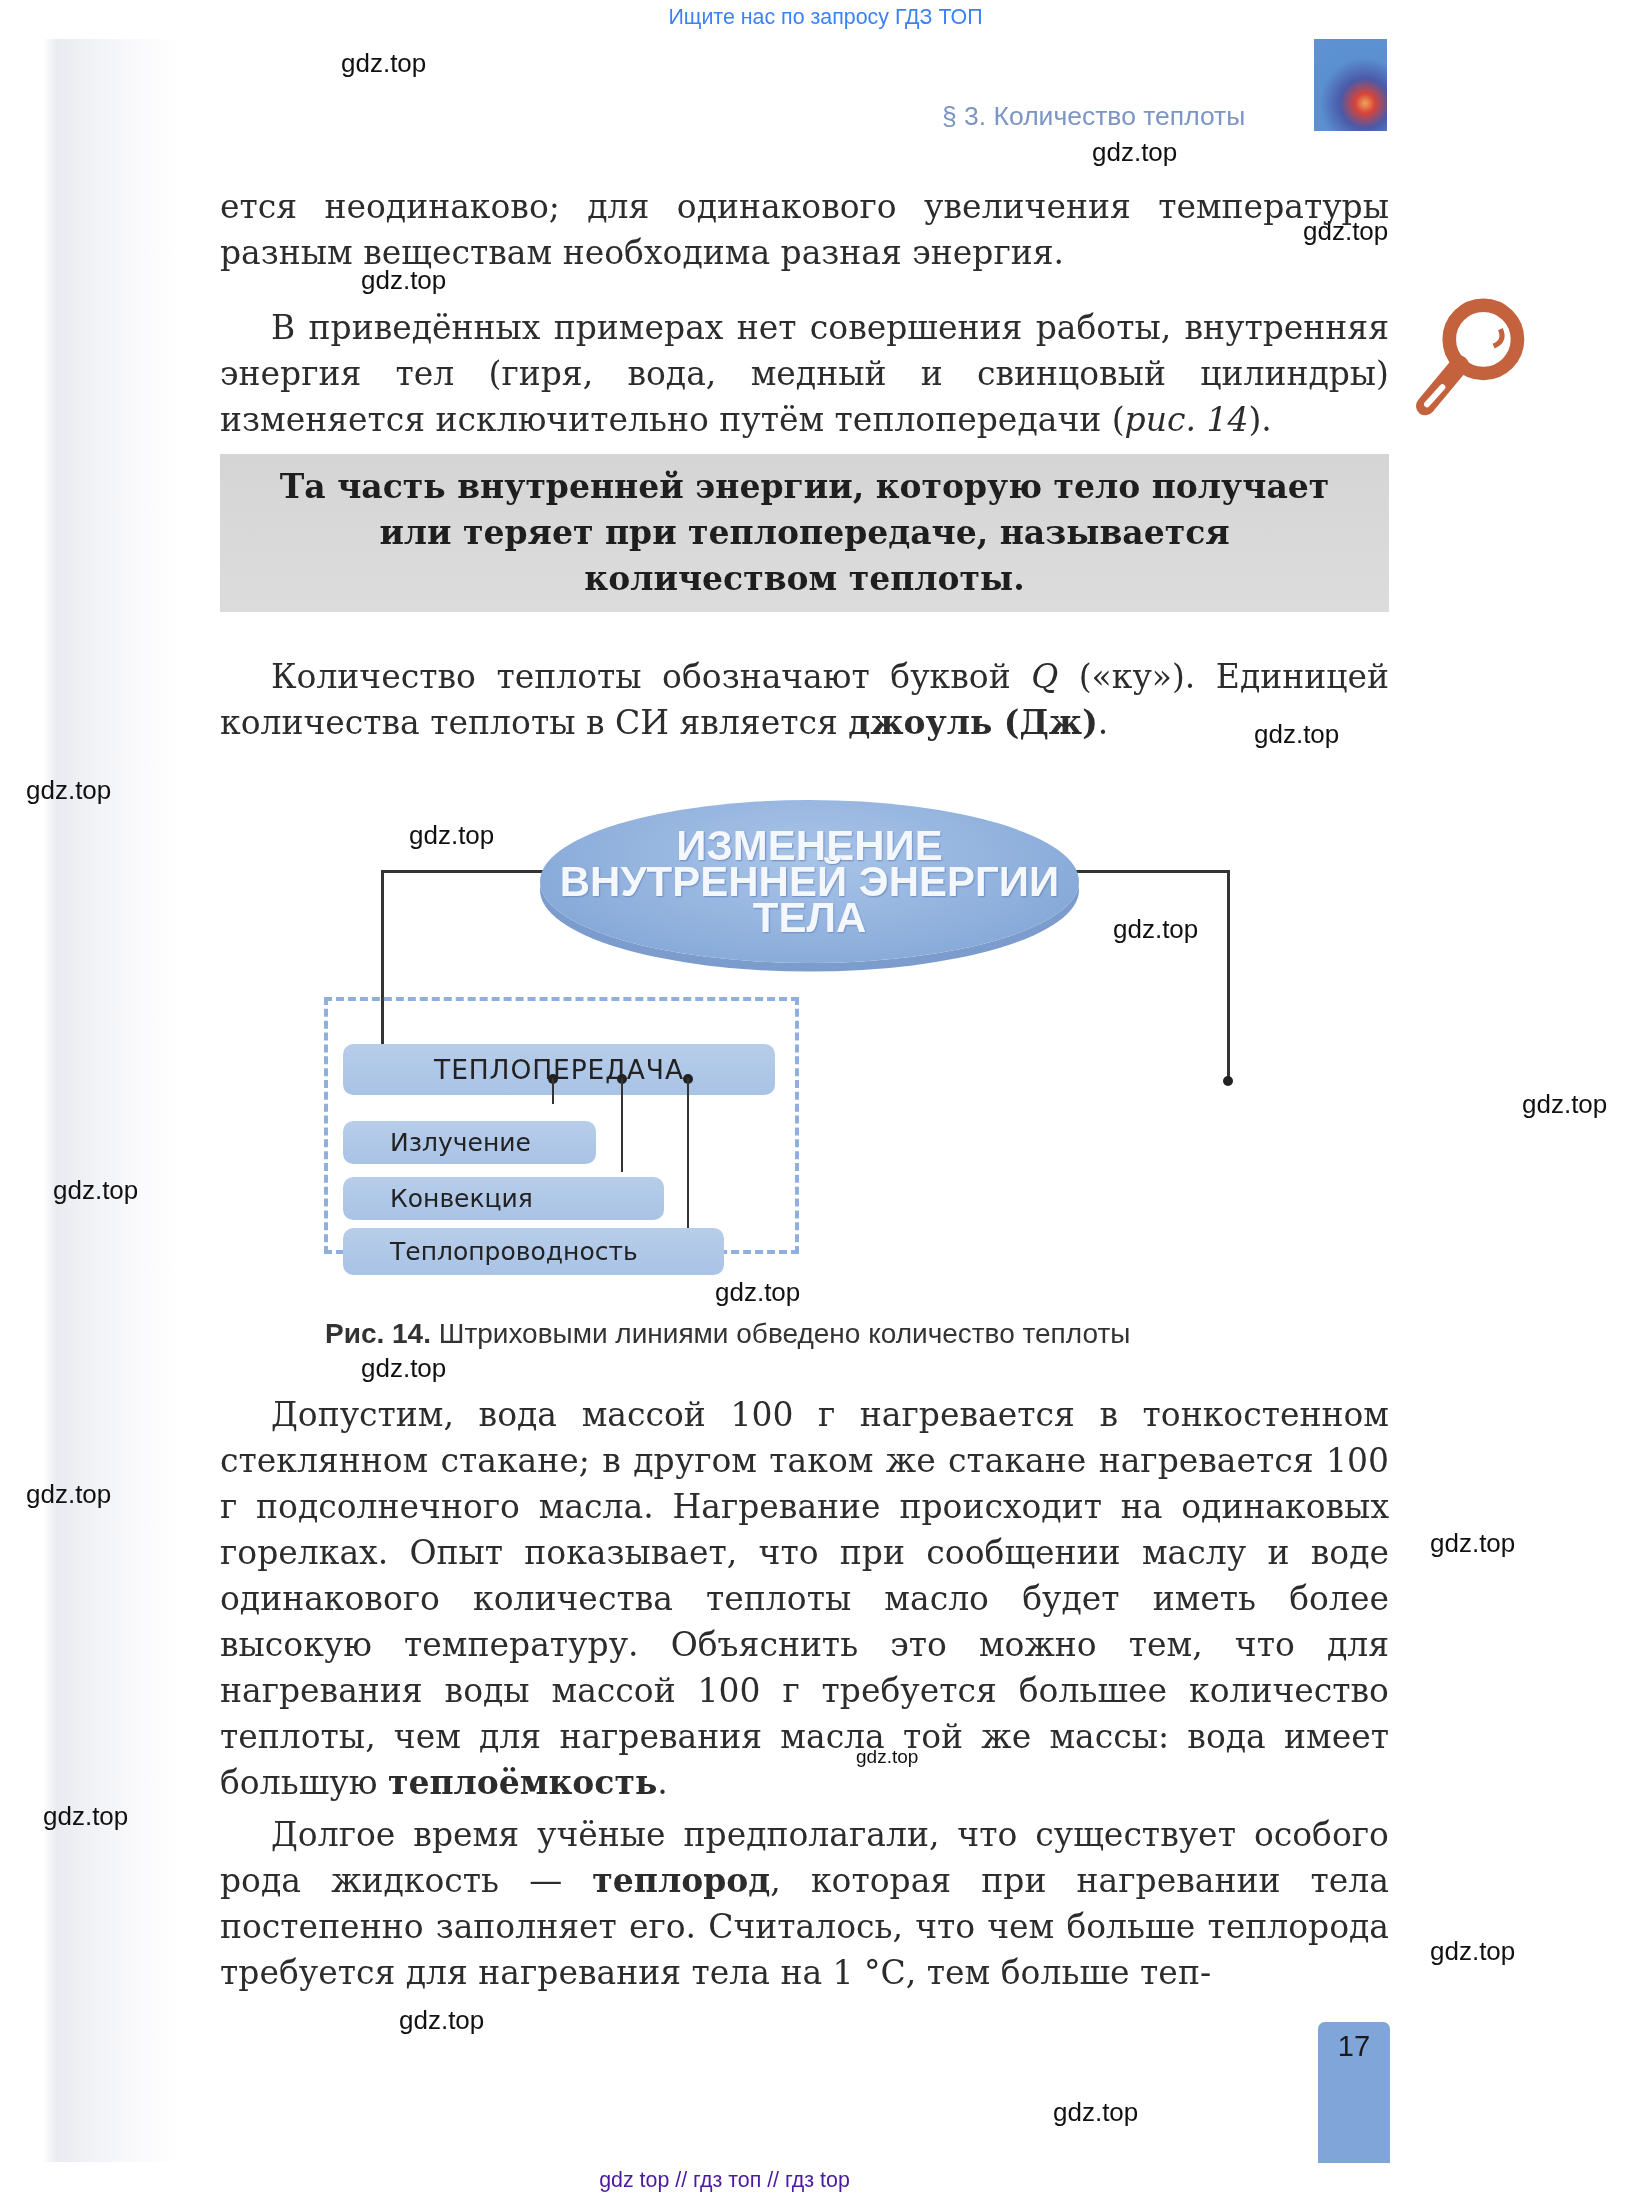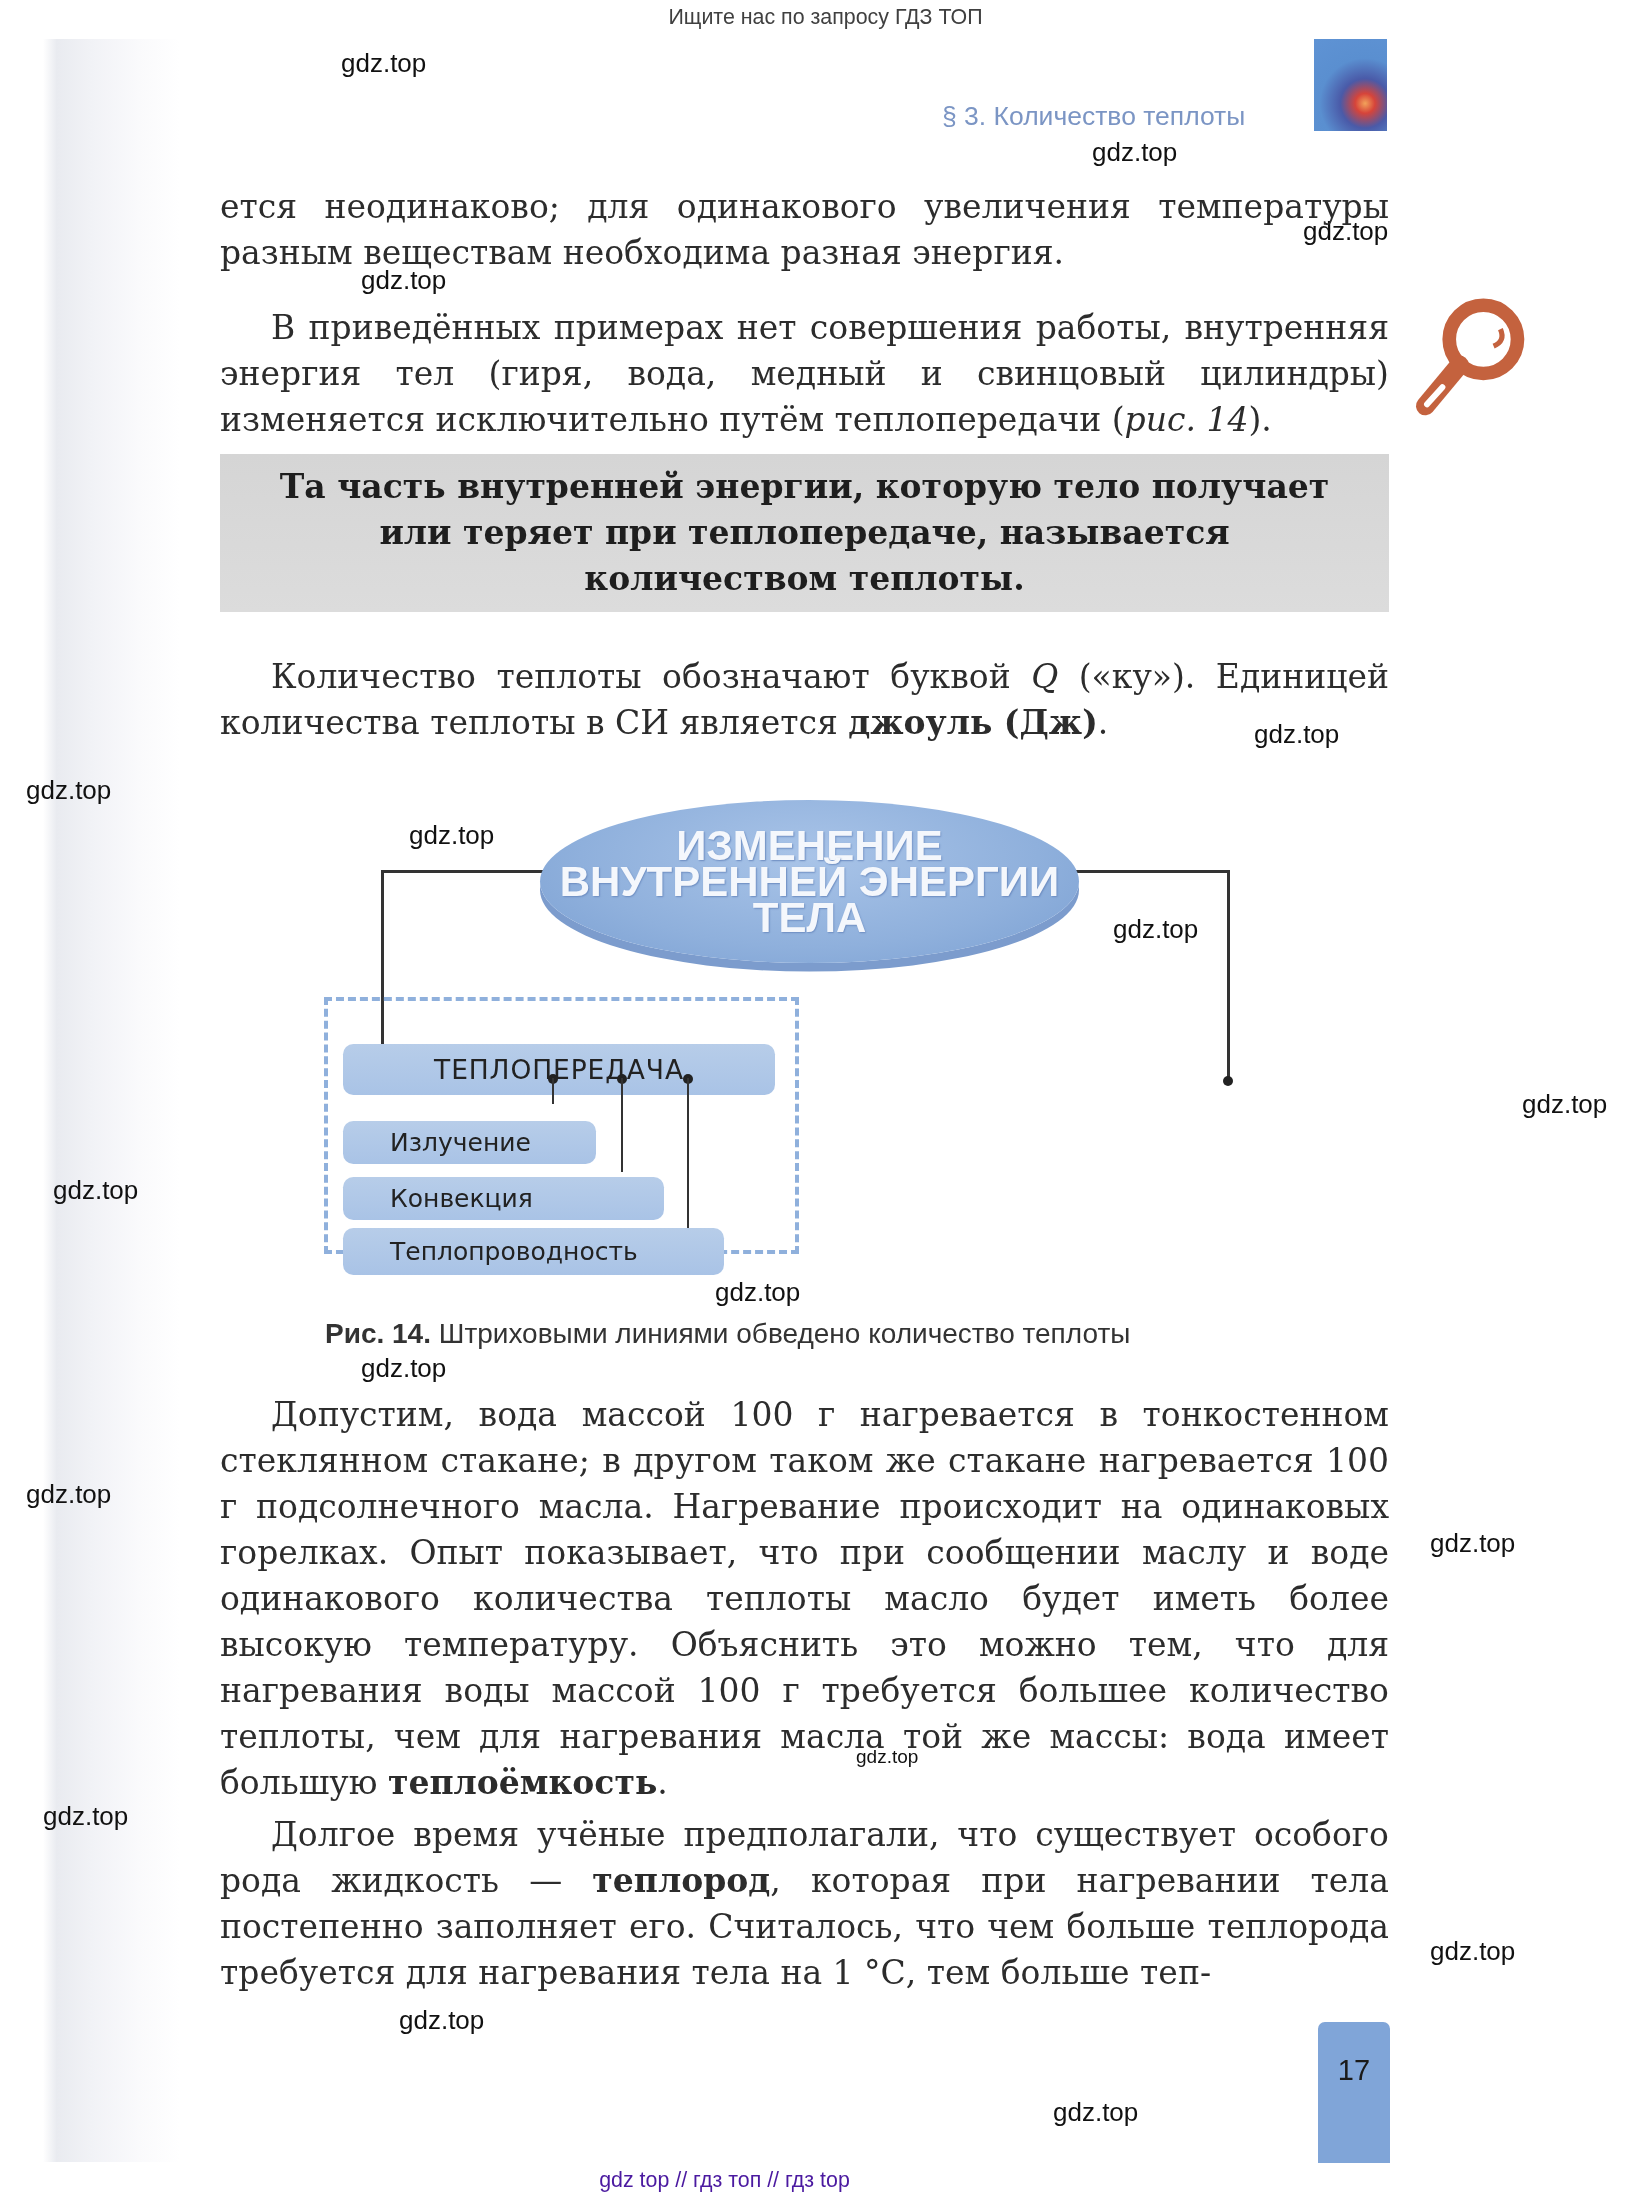--- a/index.html
+++ b/index.html
@@ -9,21 +9,21 @@
       font-family: "DejaVu Serif", serif;
       color: #2a2a2a;
     }
     .abs { position: absolute; }
     .spine {
       left: 43px; top: 39px; width: 137px; height: 2123px;
       background: linear-gradient(to right, #ffffff 0%, #e9ebf0 10%, #f1f2f6 35%, #fafafc 70%, #ffffff 100%);
     }
     .top-banner {
       left: 0; top: 5.1px; width: 1651px; text-align: center;
-      font-family: "Liberation Sans", sans-serif; font-size: 21.4px; color: #404040;
+      font-family: "Liberation Sans", sans-serif; font-size: 21.4px; color: #3b82f6;
     }
     .bottom-banner {
       left: 0; top: 2168px; width: 1449px; text-align: center;
       font-family: "Liberation Sans", sans-serif; font-size: 21.4px; color: #4b1aa0;
     }
     .wm {
       font-family: "Liberation Sans", sans-serif; font-size: 26px; color: #111;
       white-space: nowrap;
     }
     .wm.small { font-size: 19px; }
@@ -84,21 +84,21 @@
     .caption {
       left: 325px; top: 1318px; font-family: "Liberation Sans", sans-serif;
       font-size: 28px; color: #333;
     }
     .caption b { color: #333; }
     .page-tab {
       left: 1318px; top: 2022px; width: 72px; height: 141px;
       background: #80a5d8; border-radius: 6.8px 6.8px 0 0;
     }
     .page-num {
-      position: absolute; left: 0; top: 32px; width: 72px; text-align: center;
+      position: absolute; left: 0; top: 8px; width: 72px; text-align: center;
       font-family: "Liberation Sans", sans-serif; font-size: 29px; color: #1a1a1a;
     }
   </style>
 </head>
 <body>
 
 <div class="abs spine"></div>
 
 <div class="abs top-banner">Ищите нас по запросу ГДЗ ТОП</div>
 

